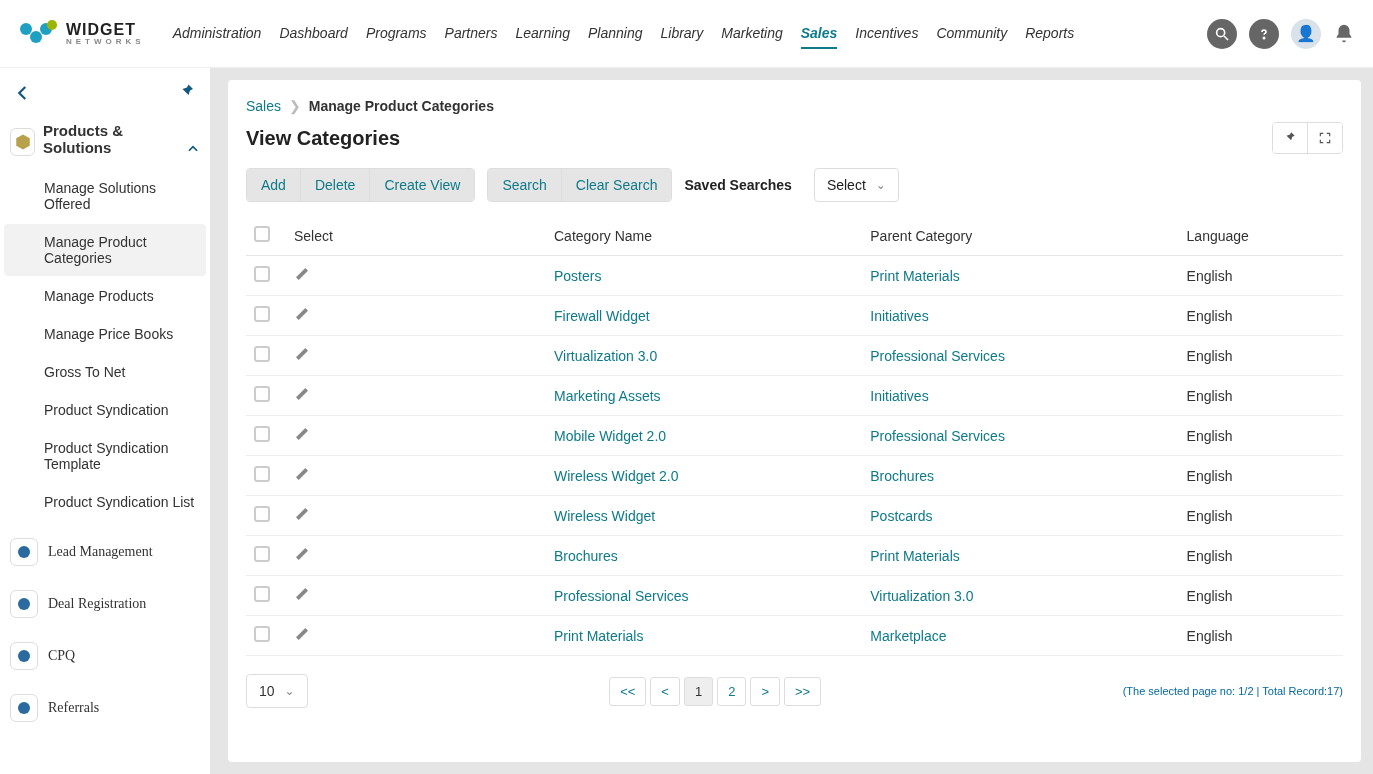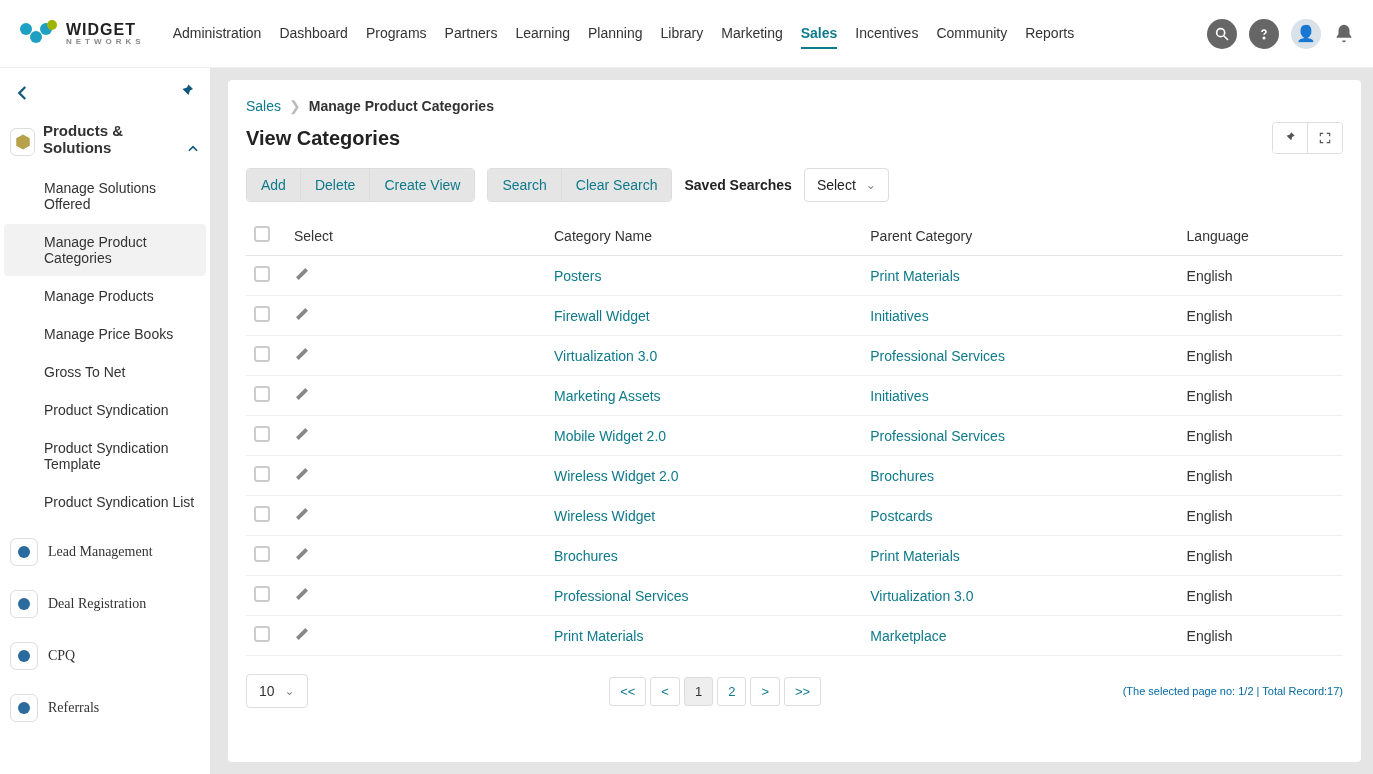--- a/index.html
+++ b/index.html
@@ -4,21 +4,21 @@
 <style>
 * { box-sizing: border-box; margin: 0; padding: 0; }
 body { font-family: -apple-system, BlinkMacSystemFont, "Segoe UI", Arial, sans-serif; font-size: 14px; color: #333; background: #fff; }
 .topbar { display: flex; align-items: center; height: 68px; padding: 0 18px; border-bottom: 1px solid #eee; }
 .logo { display: flex; align-items: center; margin-right: 28px; }
 .logo-mark { display: flex; align-items: center; margin-right: 8px; }
 .logo-text { display: flex; flex-direction: column; line-height: 1; }
 .logo-text .w1 { font-weight: 800; font-size: 16px; letter-spacing: 1px; color: #222; }
 .logo-text .w2 { font-size: 8px; letter-spacing: 4px; color: #888; font-weight: bold; }
 .topnav { display: flex; gap: 18px; flex: 1; }
-.topnav a { color: #333; text-decoration: none; font-size: 14px; padding: 6px 0; cursor: pointer; }
+.topnav a { color: #333; text-decoration: none; font-size: 14px; padding: 6px 0; cursor: pointer; font-style: italic; }
 .topnav a.active { color: #0e7a8a; border-bottom: 2px solid #0e7a8a; font-weight: 600; }
 .top-icons { display: flex; gap: 12px; align-items: center; }
 .icon-btn { width: 30px; height: 30px; border-radius: 50%; display: flex; align-items: center; justify-content: center; cursor: pointer; }
 .icon-btn.dark { background: #666; color: #fff; }
 .avatar { width: 30px; height: 30px; border-radius: 50%; background: #d9e2e8; display:flex;align-items:center;justify-content:center;font-size:16px;}
 .body { display: flex; height: calc(774px - 68px); }
 .sidebar { width: 216px; border-right: 6px solid #e5e5e5; padding: 10px 0; overflow-y: auto; }
 .side-top { display: flex; justify-content: space-between; padding: 4px 14px 10px; }
 .side-top .back { color: #13597e; cursor: pointer; }
 .side-top .pin { color: #13597e; cursor: pointer; }
@@ -37,21 +37,21 @@
 .crumb .sep { color: #bbb; }
 .title-row { display: flex; align-items: center; justify-content: space-between; margin-bottom: 14px; }
 .title-row h1 { font-size: 20px; font-weight: 700; color: #222; }
 .title-acts { display: flex; gap: 0; border:1px solid #ddd; border-radius:4px; overflow:hidden;}
 .title-acts button { background:#fff;border:none;border-left:1px solid #ddd;padding:8px 10px;cursor:pointer;color:#555;font-size:14px;}
 .title-acts button:first-child{border-left:none;}
 .toolbar { display: flex; align-items: center; gap: 12px; margin-bottom: 14px; flex-wrap:wrap;}
 .seg { display: flex; border: 1px solid #ddd; border-radius: 4px; overflow: hidden; }
 .seg button { background: #e5e5e5; border: none; border-left: 1px solid #ddd; padding: 8px 14px; color: #0e7a8a; cursor: pointer; font-size: 14px; }
 .seg button:first-child { border-left: none; }
-.saved { display:flex;align-items:center;gap:12px;font-weight:600;color:#222;}
+.saved { display:flex;align-items:center;gap:22px;font-weight:600;color:#222;}
 .select-box { border: 1px solid #ddd; border-radius: 4px; padding: 8px 12px; display: flex; align-items: center; gap: 10px; cursor: pointer; background:#fff;font-weight:400;}
 .select-box .chev { color: #888; font-size: 12px; }
 table { width: 100%; border-collapse: collapse; }
 thead th { text-align: left; font-weight: 400; color: #333; padding: 10px 8px; border-bottom: 1px solid #e5e5e5; font-size:14px;}
 tbody td { padding: 10px 8px; border-bottom: 1px solid #eee; font-size: 14px; }
 tbody td a { color: #0e7a8a; text-decoration: none; cursor:pointer;}
 .chk { width: 16px; height: 16px; border: 2px solid #ccc; border-radius: 3px; cursor: pointer; display:inline-block;}
 .edit-icon { color: #888; cursor: pointer; display:inline-flex;align-items:center;}
 .footer-row { display: flex; align-items: center; justify-content: space-between; margin-top: 18px; }
 .pager { display: flex; gap: 4px; }

